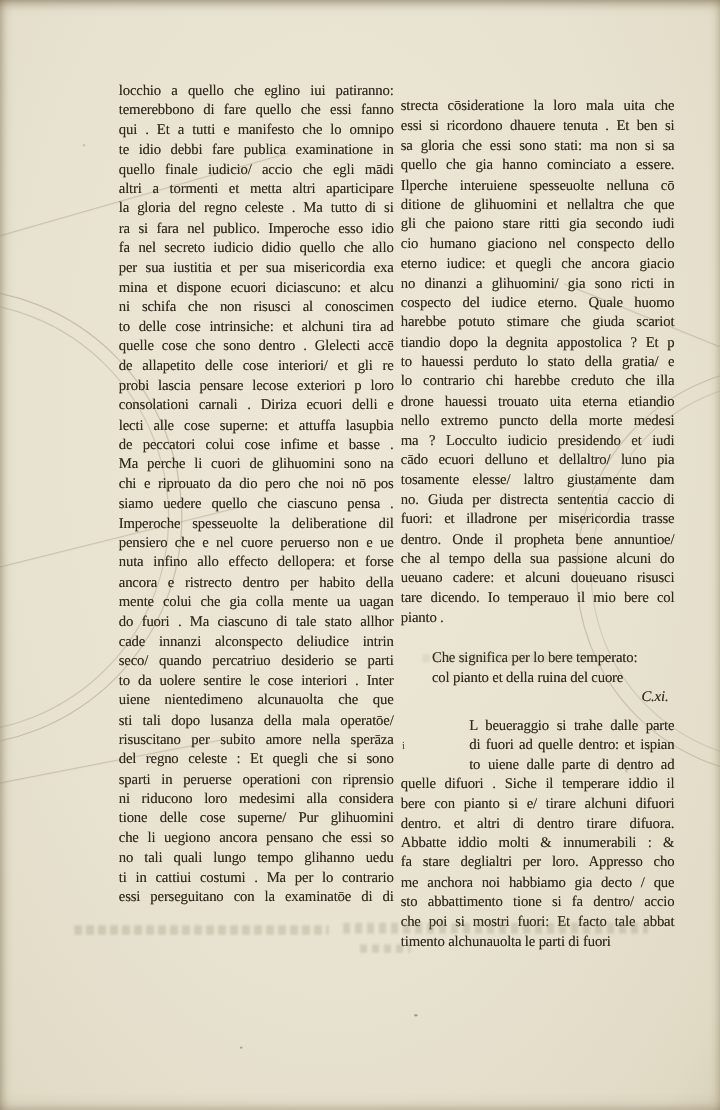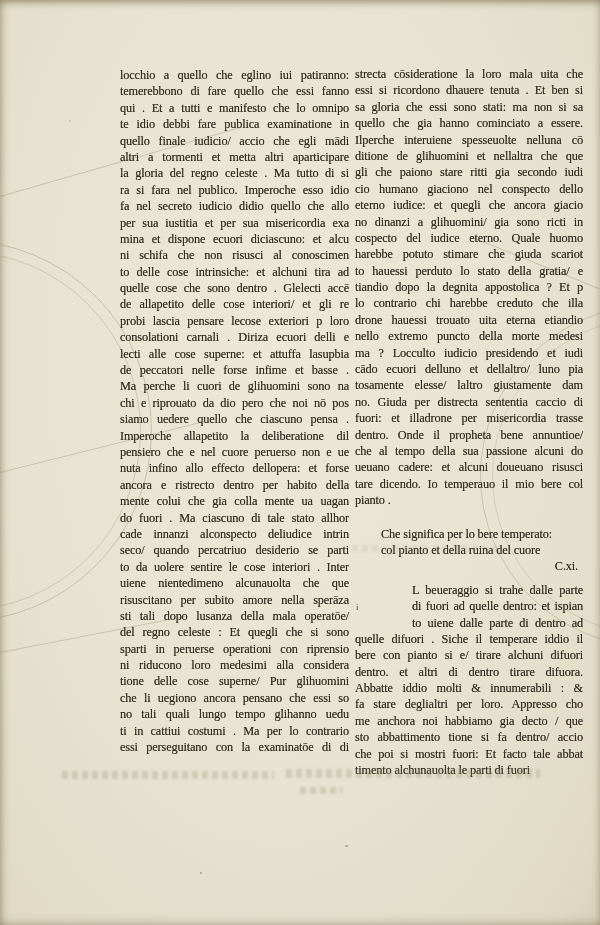--- a/index.html
+++ b/index.html
@@ -9,32 +9,32 @@
     background:
       radial-gradient(ellipse at 46% 38%, #ece7d6 0%, #e8e3d1 55%, #e0dac5 92%, #d8d1ba 100%);
     box-shadow:
       inset 0 7px 9px -5px rgba(95,78,48,.55),
       inset 7px 0 10px -6px rgba(95,78,48,.40),
       inset -6px 0 9px -6px rgba(110,92,60,.30),
       inset 0 -7px 12px -7px rgba(100,82,52,.40);
     font-family:"Liberation Serif","DejaVu Serif",serif;
     color:#32291e;
   }
-  .col{position:absolute;font-size:12.3px;letter-spacing:-0.15px;margin-left:21px;}
+  .col{position:absolute;font-size:12.3px;letter-spacing:-0.15px;}
   .col .tline{
     display:block;height:16.4px;line-height:16.4px;white-space:nowrap;
     text-shadow:0 0 .5px rgba(50,40,25,.55);
   }
   .justify .tline{text-align:justify;text-align-last:justify;}
   #leftcol{left:99px;top:67px;width:229px;}
-  #rightcol{left:334px;top:66px;width:228px;}
+  #rightcol{left:334px;top:80px;width:228px;}
   .ragged{height:16.4px;line-height:16.4px;white-space:nowrap;text-shadow:0 0 .5px rgba(50,40,25,.55);}
   .heading{margin-top:17px;padding-left:26px;}
   .heading .hline{height:16.4px;line-height:16.4px;white-space:nowrap;text-shadow:0 0 .5px rgba(50,40,25,.55);}
-  .chapternum{height:16.4px;line-height:16.4px;text-align:right;padding-right:5px;text-shadow:0 0 .5px rgba(50,40,25,.55);}
+  .chapternum{height:16.4px;line-height:16.4px;text-align:right;padding-right:5px;text-shadow:0 0 .5px rgba(50,40,25,.55);font-style:italic;}
   .section{position:relative;margin-top:7px;}
   .opening .tline{padding-left:57px;width:171px;}
   .guide{position:absolute;left:1px;top:20px;font-size:9px;opacity:.85;}
   
   .ring{position:absolute;border-radius:50%;pointer-events:none;}
   .ring.l1{left:-230px;top:240px;width:380px;height:380px;border:1.6px solid rgba(165,155,125,.50);}
   .ring.l2{left:-219px;top:251px;width:358px;height:358px;border:1.2px solid rgba(165,155,125,.40);}
   .ring.r1{left:480px;top:305px;width:340px;height:340px;border:1.5px solid rgba(165,155,125,.45);}
   .ring.r2{left:492px;top:317px;width:316px;height:316px;border:1px solid rgba(165,155,125,.32);}
   
@@ -83,36 +83,36 @@
       <div class="tline">fa nel secreto iudicio didio quello che allo</div>
       <div class="tline">per sua iustitia et per sua misericordia exa</div>
       <div class="tline">mina et dispone ecuori diciascuno: et alcu</div>
       <div class="tline">ni schifa che non risusci al conoscimen</div>
       <div class="tline">to delle cose intrinsiche: et alchuni tira ad</div>
       <div class="tline">quelle cose che sono dentro . Glelecti accē</div>
       <div class="tline">de allapetito delle cose interiori/ et gli re</div>
       <div class="tline">probi lascia pensare lecose exteriori p loro</div>
       <div class="tline">consolationi carnali . Diriza ecuori delli e</div>
       <div class="tline">lecti alle cose superne: et attuffa lasupbia</div>
-      <div class="tline">de peccatori nelle forse infime et basse .</div>
+      <div class="tline">de peccatori colui cose infime et basse .</div>
       <div class="tline">Ma perche li cuori de glihuomini sono na</div>
       <div class="tline">chi e riprouato da dio pero che noi nō pos</div>
       <div class="tline">siamo uedere quello che ciascuno pensa .</div>
-      <div class="tline">Imperoche allapetito la deliberatione dil</div>
+      <div class="tline">Imperoche spesseuolte la deliberatione dil</div>
       <div class="tline">pensiero che e nel cuore peruerso non e ue</div>
       <div class="tline">nuta infino allo effecto dellopera: et forse</div>
       <div class="tline">ancora e ristrecto dentro per habito della</div>
       <div class="tline">mente colui che gia colla mente ua uagan</div>
       <div class="tline">do fuori . Ma ciascuno di tale stato allhor</div>
       <div class="tline">cade innanzi alconspecto deliudice intrin</div>
       <div class="tline">seco/ quando percatriuo desiderio se parti</div>
       <div class="tline">to da uolere sentire le cose interiori . Inter</div>
       <div class="tline">uiene nientedimeno alcunauolta che que</div>
+      <div class="tline">sti tali dopo lusanza della mala operatōe/</div>
       <div class="tline">risuscitano per subito amore nella sperāza</div>
-      <div class="tline">sti tali dopo lusanza della mala operatōe/</div>
       <div class="tline">del regno celeste : Et quegli che si sono</div>
       <div class="tline">sparti in peruerse operationi con riprensio</div>
       <div class="tline">ni riducono loro medesimi alla considera</div>
       <div class="tline">tione delle cose superne/ Pur glihuomini</div>
       <div class="tline">che li uegiono ancora pensano che essi so</div>
       <div class="tline">no tali quali lungo tempo glihanno uedu</div>
       <div class="tline">ti in cattiui costumi . Ma per lo contrario</div>
       <div class="tline">essi perseguitano con la examinatōe di di</div>
     </div>
 
@@ -123,22 +123,22 @@
         <div class="tline">sa gloria che essi sono stati: ma non si sa</div>
         <div class="tline">quello che gia hanno cominciato a essere.</div>
         <div class="tline">Ilperche interuiene spesseuolte nelluna cō</div>
         <div class="tline">ditione de glihuomini et nellaltra che que</div>
         <div class="tline">gli che paiono stare ritti gia secondo iudi</div>
         <div class="tline">cio humano giaciono nel conspecto dello</div>
         <div class="tline">eterno iudice: et quegli che ancora giacio</div>
         <div class="tline">no dinanzi a glihuomini/ gia sono ricti in</div>
         <div class="tline">cospecto del iudice eterno. Quale huomo</div>
         <div class="tline">harebbe potuto stimare che giuda scariot</div>
+        <div class="tline">tiandio dopo la degnita appostolica ? Et p</div>
         <div class="tline">to hauessi perduto lo stato della gratia/ e</div>
-        <div class="tline">tiandio dopo la degnita appostolica ? Et p</div>
         <div class="tline">lo contrario chi harebbe creduto che illa</div>
         <div class="tline">drone hauessi trouato uita eterna etiandio</div>
         <div class="tline">nello extremo puncto della morte medesi</div>
         <div class="tline">ma ? Locculto iudicio presidendo et iudi</div>
         <div class="tline">cādo ecuori delluno et dellaltro/ luno pia</div>
         <div class="tline">tosamente elesse/ laltro giustamente dam</div>
         <div class="tline">no. Giuda per distrecta sententia caccio di</div>
         <div class="tline">fuori: et illadrone per misericordia trasse</div>
         <div class="tline">dentro. Onde il propheta bene annuntioe/</div>
         <div class="tline">che al tempo della sua passione alcuni do</div>

